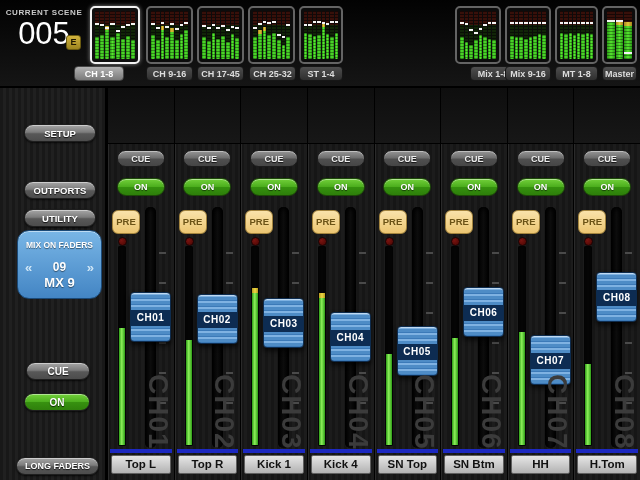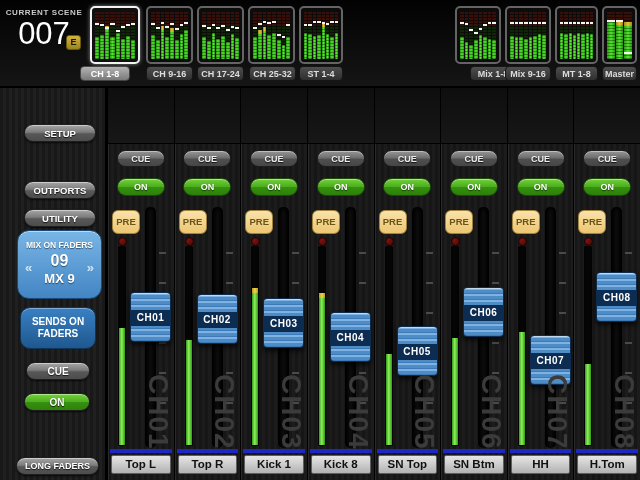--- a/index.html
+++ b/index.html
@@ -43,21 +43,21 @@
   .pill{position:absolute;box-sizing:border-box;border-radius:10px;border:1px solid #1e1e1e;
         color:#fff;font-weight:bold;text-align:center;text-shadow:0 1px 1px rgba(0,0,0,.8);
         background:linear-gradient(#a6a6a6 0%,#7c7c7c 45%,#585858 55%,#4c4c4c 100%);
         box-shadow:inset 0 1px 0 rgba(255,255,255,.45),0 1px 2px rgba(0,0,0,.7);}
   .side-btn{left:24px;width:72px;height:18px;font-size:9.5px;line-height:17px;}
   .green-pill{background:linear-gradient(#74d23c 0%,#4cae1e 50%,#379110 52%,#2f800c 100%);}
   .mix-panel{position:absolute;left:17px;top:142px;width:83px;height:67px;border-radius:12px;
              background:linear-gradient(#79b6e6,#4385c4);border:1px solid #1b4a78;
              color:#fff;text-align:center;box-shadow:inset 0 1px 0 rgba(255,255,255,.5);}
   .mix-title{margin-top:9px;font-size:8.5px;font-weight:bold;text-shadow:0 1px 1px rgba(0,0,0,.5);}
-  .mix-number{font-size:16px;font-weight:bold;margin-top:2px;text-shadow:0 1px 1px rgba(0,0,0,.5);}
+  .mix-number{font-size:12px;font-weight:bold;margin-top:10px;text-shadow:0 1px 1px rgba(0,0,0,.5);}
   .mix-name{font-size:13px;font-weight:bold;margin-top:1px;text-shadow:0 1px 1px rgba(0,0,0,.5);}
   .mix-chevron{position:absolute;top:29px;font-size:13px;font-weight:bold;color:#cfe6f6;cursor:pointer;}
   .sends-btn{position:absolute;left:20px;top:219px;width:74px;height:40px;border-radius:10px;
              background:linear-gradient(#3a80c2,#1e588f);border:1px solid #0f3558;color:#fff;
              font-size:10px;font-weight:bold;display:flex;align-items:center;justify-content:center;
              text-align:center;line-height:1.25;box-shadow:inset 0 1px 0 rgba(255,255,255,.35);}
   .cue-side{left:26px;top:274px;width:64px;height:18px;font-size:10px;line-height:17px;}
   .on-side{left:24px;top:305px;width:66px;height:18px;font-size:10px;line-height:17px;}
   .long-btn{left:16px;top:369px;width:83px;height:18px;font-size:9px;line-height:17px;}
 
@@ -106,21 +106,21 @@
               color:#111;font-size:11.5px;font-weight:bold;text-align:center;line-height:17px;}
 </style>
 </head>
 <body>
 
 <div id="app">
 
   <div class="topbar">
     <div class="scene">
       <div class="scene-label">CURRENT SCENE</div>
-      <div class="scene-number">007</div>
+      <div class="scene-number">005</div>
       <div class="e-badge">E</div>
     </div>
     <div id="meter-tabs">
         <div class="mblock sel" style="left: 90px; width: 50px;">
           <div class="mbars">
             <div class="mbar">
               <div class="mfill" style="height: 45%;"></div>
               <div class="mmark" style="top: calc(28% - 1px);"></div>
             </div>
             <div class="mbar">
@@ -147,21 +147,21 @@
             <div class="mbar">
               <div class="mfill" style="height: 48%;"></div>
               <div class="mmark" style="top: calc(30% - 1px);"></div>
             </div>
             <div class="mbar">
               <div class="mfill" style="height: 40%;"></div>
               <div class="mmark" style="top: calc(28% - 1px);"></div>
             </div>
           </div>
         </div>
-        <div class="mlabel sel" style="left: 80px; width: 50px;">CH 1-8</div>
+        <div class="mlabel sel" style="left: 74px; width: 50px;">CH 1-8</div>
         <div class="mblock" style="left: 146px; width: 47px;">
           <div class="mbars">
             <div class="mbar">
               <div class="mfill" style="height: 50%;"></div>
               <div class="mmark" style="top: calc(28% - 1px);"></div>
             </div>
             <div class="mbar">
               <div class="mfill" style="height: 40%;"></div>
               <div class="mmark" style="top: calc(35% - 1px);"></div>
             </div>
@@ -223,21 +223,21 @@
             <div class="mbar">
               <div class="mfill" style="height: 52%;"></div>
               <div class="mmark" style="top: calc(33% - 1px);"></div>
             </div>
             <div class="mbar">
               <div class="mfill" style="height: 44%;"></div>
               <div class="mmark" style="top: calc(36% - 1px);"></div>
             </div>
           </div>
         </div>
-        <div class="mlabel" style="left: 197px; width: 47px;">CH 17-24</div>
+        <div class="mlabel" style="left: 197px; width: 47px;">CH 17-45</div>
         <div class="mblock" style="left: 248px; width: 47px;">
           <div class="mbars">
             <div class="mbar">
               <div class="mfill" style="height: 45%;"></div>
               <div class="mmark" style="top: calc(35% - 1px);"></div>
             </div>
             <div class="mbar">
               <div class="mfill" style="height: 55%;"></div>
               <div class="mpeak" style="bottom: calc(55% - 1px);"></div>
               <div class="mmark" style="top: calc(28% - 1px);"></div>
@@ -447,21 +447,20 @@
     <div class="pill side-btn" style="top:93px">OUTPORTS</div>
 
     <div class="mix-panel">
       <div class="mix-title">MIX ON FADERS</div>
       <span class="mix-chevron" style="left:7px">«</span>
       <div class="mix-number">09</div>
       <span class="mix-chevron" style="right:7px">»</span>
       <div class="mix-name">MX 9</div>
     </div>
 
-    <div class="sends-btn">SENDS ON FADERS</div>
     <div class="pill cue-side">CUE</div>
     <div class="pill green-pill on-side">ON</div>
     <div class="pill long-btn">LONG FADERS</div>
   </div>
 
   <div class="channels" id="channels">
       <div class="strip">
         <div class="strip-top"></div>
         <div class="cue-btn">CUE</div>
         <div class="on-btn">ON</div>
@@ -546,21 +545,21 @@
         <div class="tick" style="top: 194px;"></div>
         <div class="tick" style="top: 224px;"></div>
         <div class="tick" style="top: 254px;"></div>
         <div class="tick" style="top: 284px;"></div>
         <div class="tick" style="top: 314px;"></div>
         <div class="fader-cap" style="top: 224.05px;">
           <div class="cap-label">CH04</div>
         </div>
         <div class="strip-id">CH04</div>
         <div class="name-bar"></div>
-        <div class="name-plate">Kick 8</div>
+        <div class="name-plate">Kick 4</div>
       </div>
       <div class="strip">
         <div class="strip-top"></div>
         <div class="cue-btn">CUE</div>
         <div class="on-btn">ON</div>
         <div class="pre-badge">PRE</div>
         <div class="clip-dot"></div>
         <div class="meter-track">
           <div class="meter-fill" style="height: 91.08px;"></div>
         </div>

